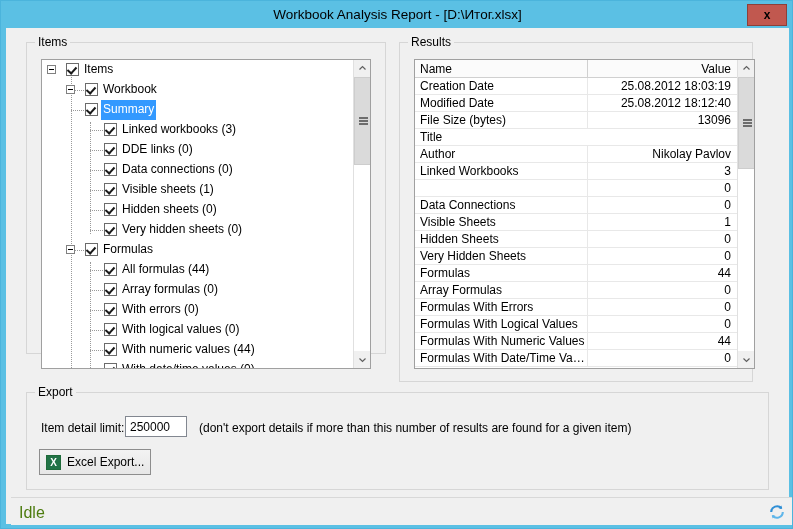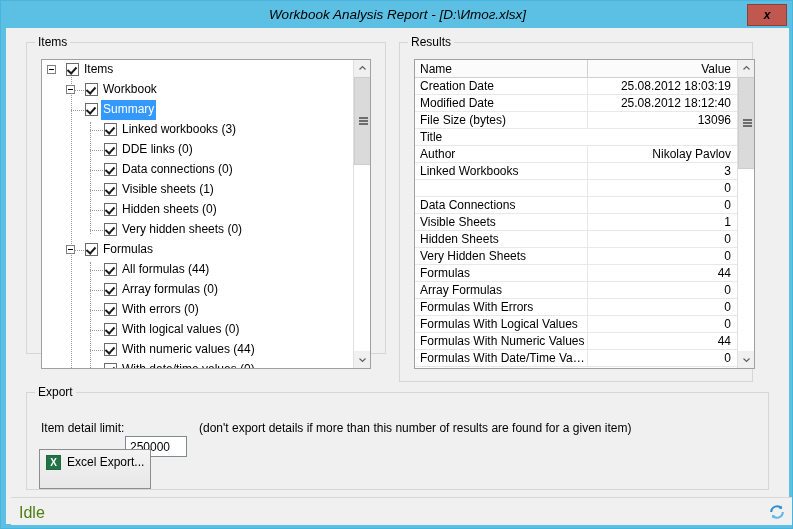--- a/index.html
+++ b/index.html
@@ -24,21 +24,20 @@
     color: #000;
   }
 
   
   .titlebar {
     position: absolute;
     left: 0; top: 0;
     width: 793px;
     height: 28px;
     background: #5bc0e4;
-    font-style: italic;
   }
   .title-text {
     position: absolute;
     left: 0; top: 0;
     width: 793px;
     height: 27px;
     line-height: 27px;
     text-align: center;
     font-size: 13.5px;
     color: #000000;
@@ -321,30 +320,29 @@
     top: 23px;
     width: 62px;
     height: 21px;
     border: 1px solid #828790;
     background: #ffffff;
     font-family: "Liberation Sans", sans-serif;
     font-size: 12px;
     padding: 0 4px;
     box-sizing: border-box;
     color: #000;
-    margin-top: 20px;
   }
   #lbl-hint { left: 172px; top: 27px; line-height: 16px; }
 
   .excel-btn {
     position: absolute;
     left: 12px;
     top: 56px;
     width: 112px;
-    height: 40px;
+    height: 26px;
     background: linear-gradient(to bottom, #f3f3f3 0%, #e7e7e7 100%);
     border: 1px solid #8d8d8d;
     box-sizing: border-box;
     cursor: pointer;
     font-size: 12px;
     color: #000;
     padding: 0;
     text-align: left;
     font-family: "Liberation Sans", sans-serif;
   }

